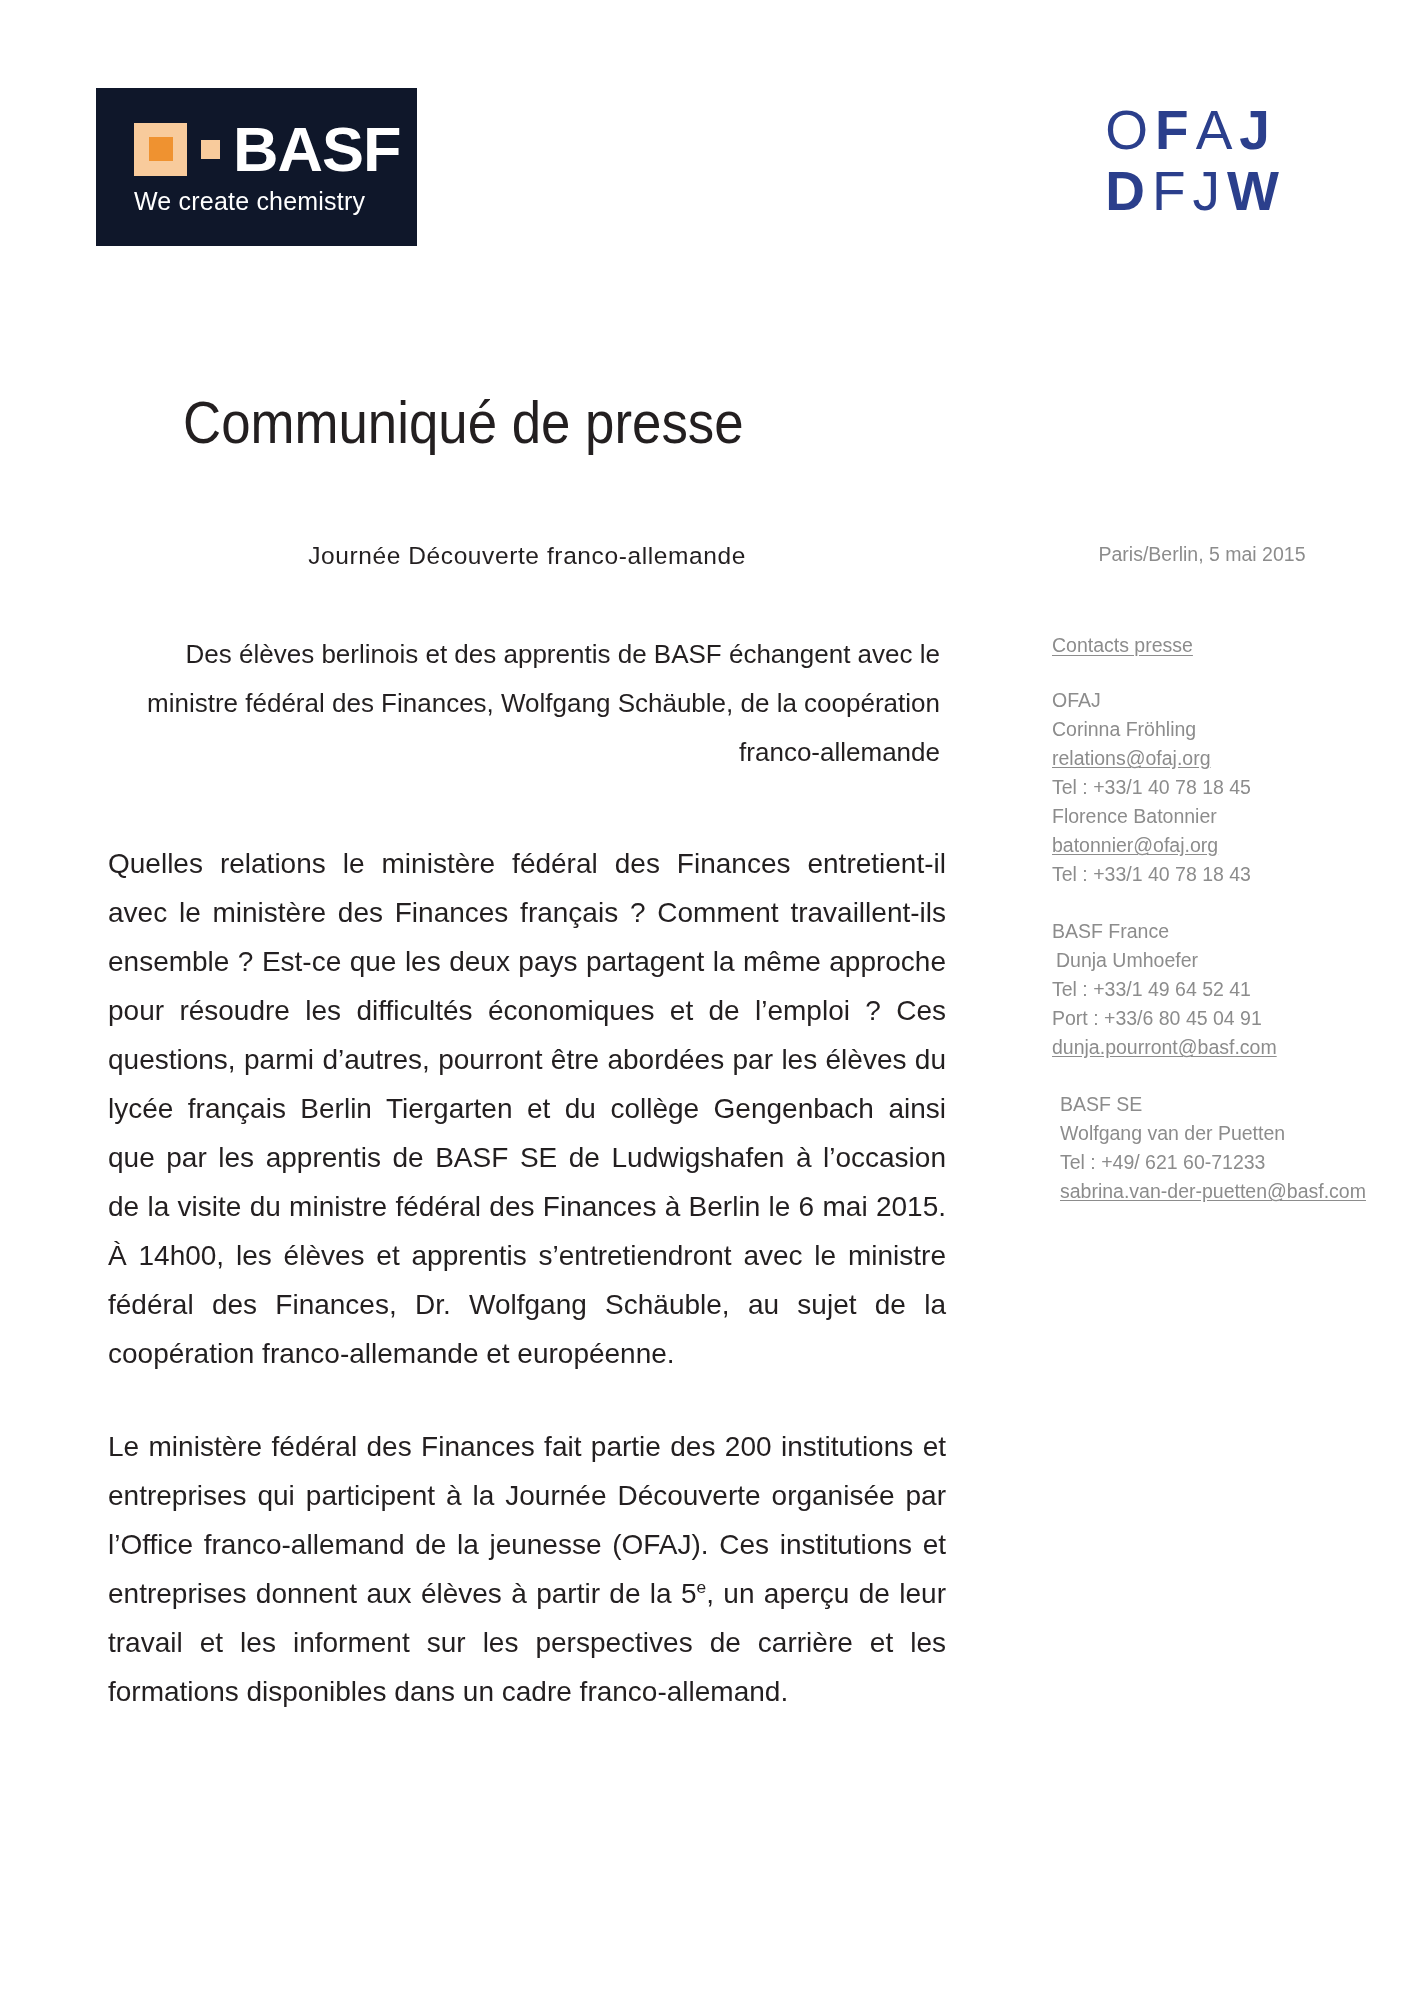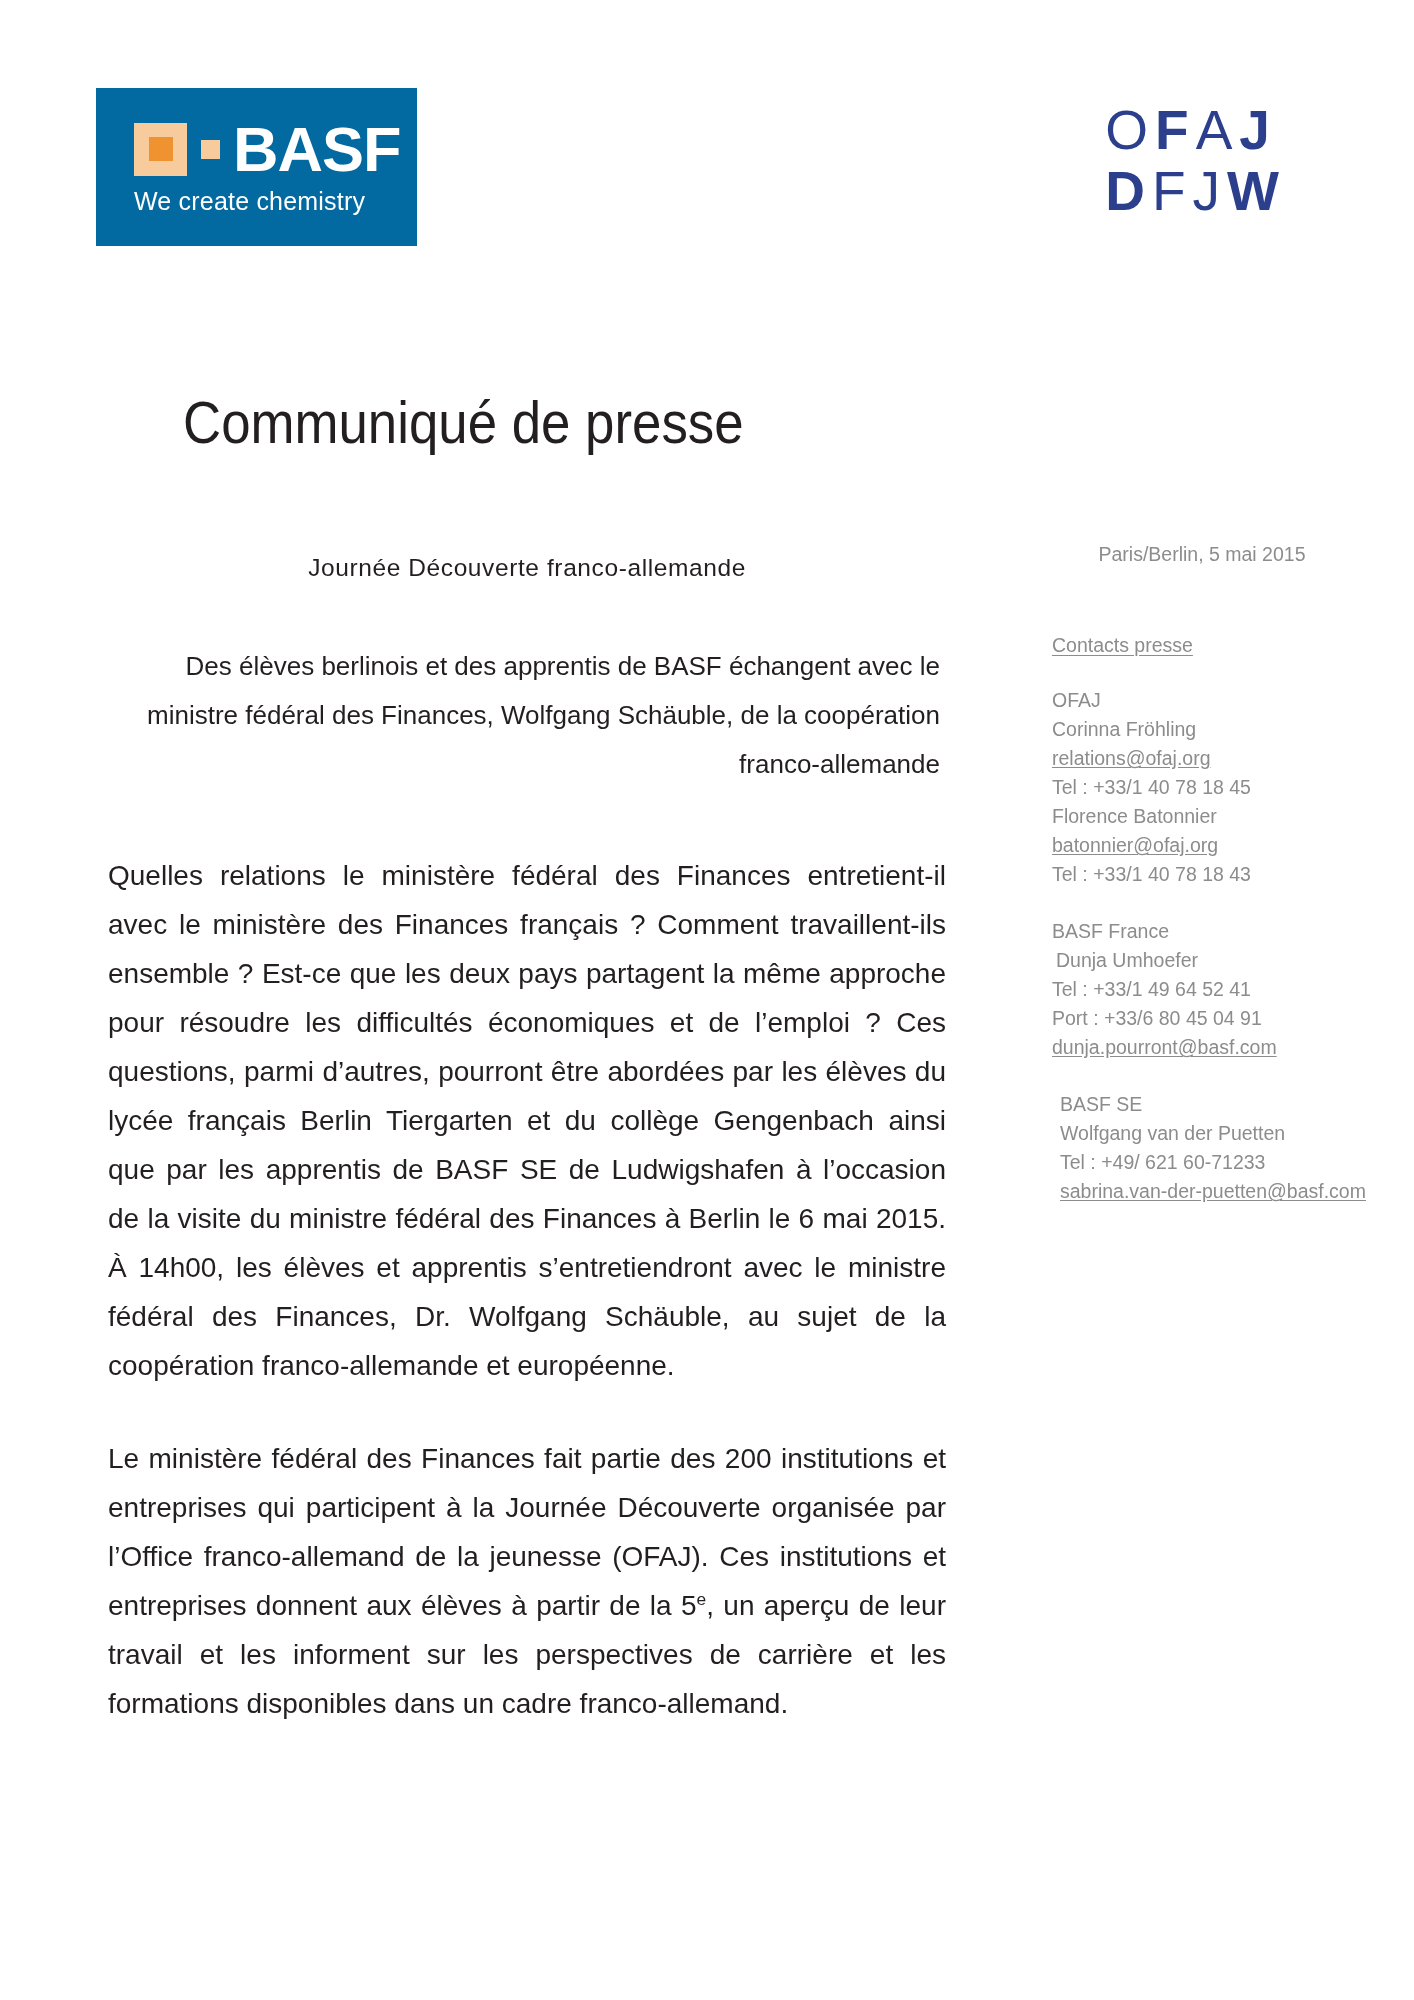--- a/index.html
+++ b/index.html
@@ -24,21 +24,21 @@
     width: 1414px;
     height: 300px;
   }
 
   .basf-logo {
     position: absolute;
     left: 96px;
     top: 88px;
     width: 321px;
     height: 158px;
-    background: #0369a1;
+    background: #0f172a;
   }
   .basf-logo-row {
     position: absolute;
     left: 38px;
     top: 28px;
     display: flex;
     align-items: center;
     height: 66px;
   }
   .basf-mark-outer {
@@ -124,21 +124,21 @@
     top: 0;
     width: 838px;
   }
 
   .kicker {
     text-align: center;
     font-size: 24.5px;
     line-height: 32px;
     letter-spacing: 0.6px;
     color: #231f20;
-    margin: 12px 0 58px 0;
+    margin: 0 0 58px 0;
     font-weight: normal;
   }
 
   .headline {
     text-align: right;
     font-size: 26px;
     line-height: 49px;
     color: #231f20;
     margin: 0 0 62px 0;
     font-weight: normal;

